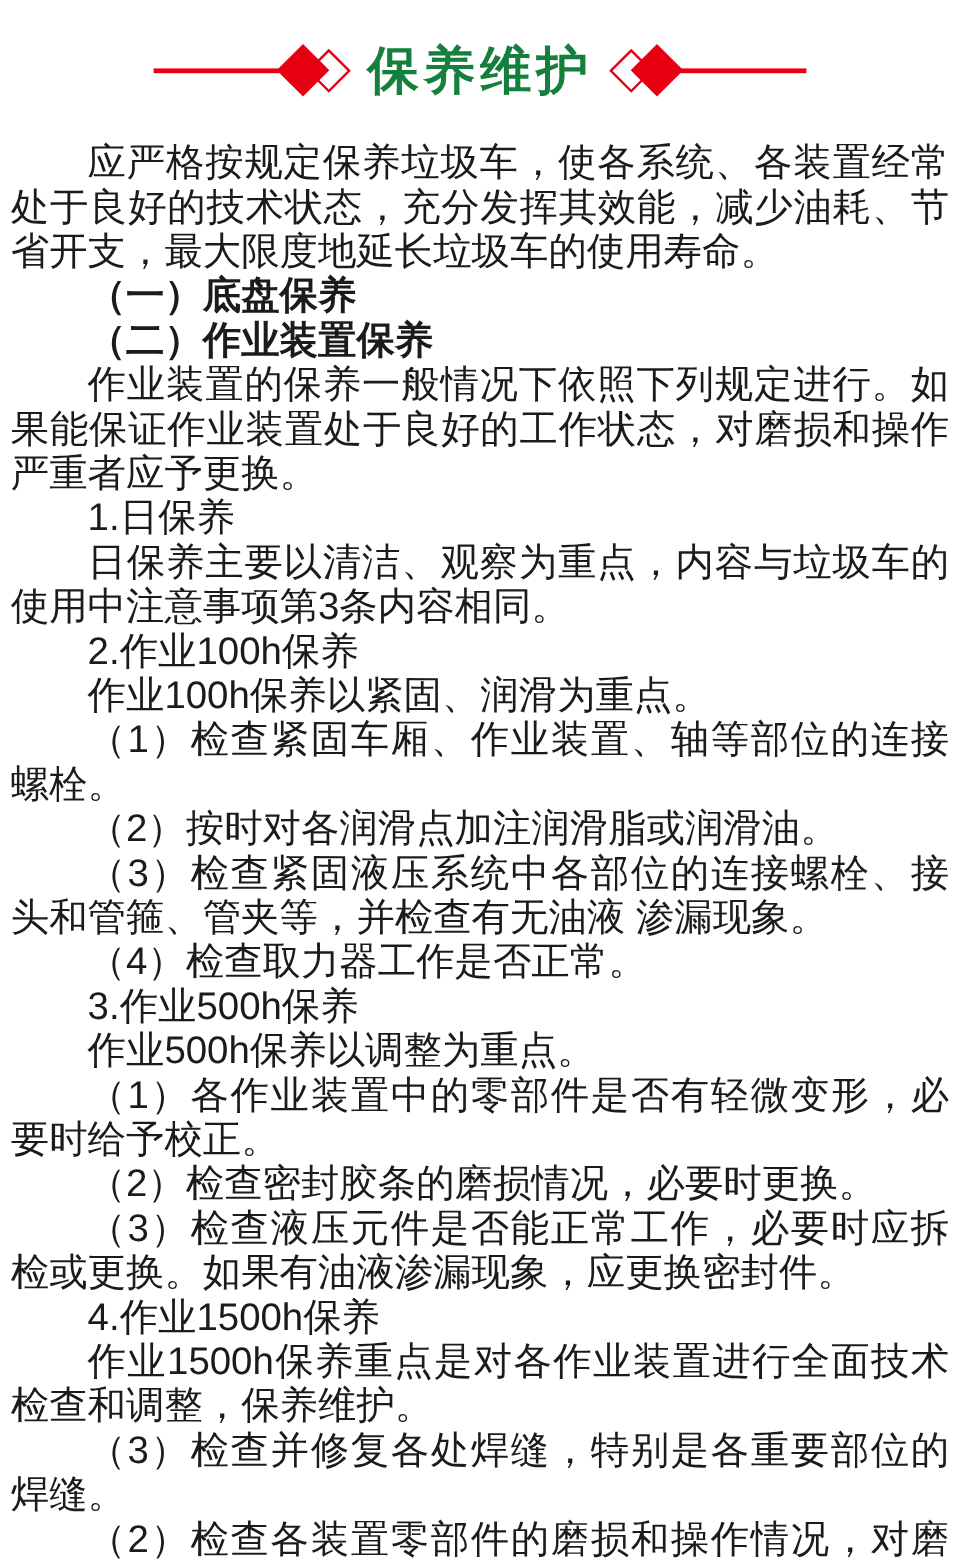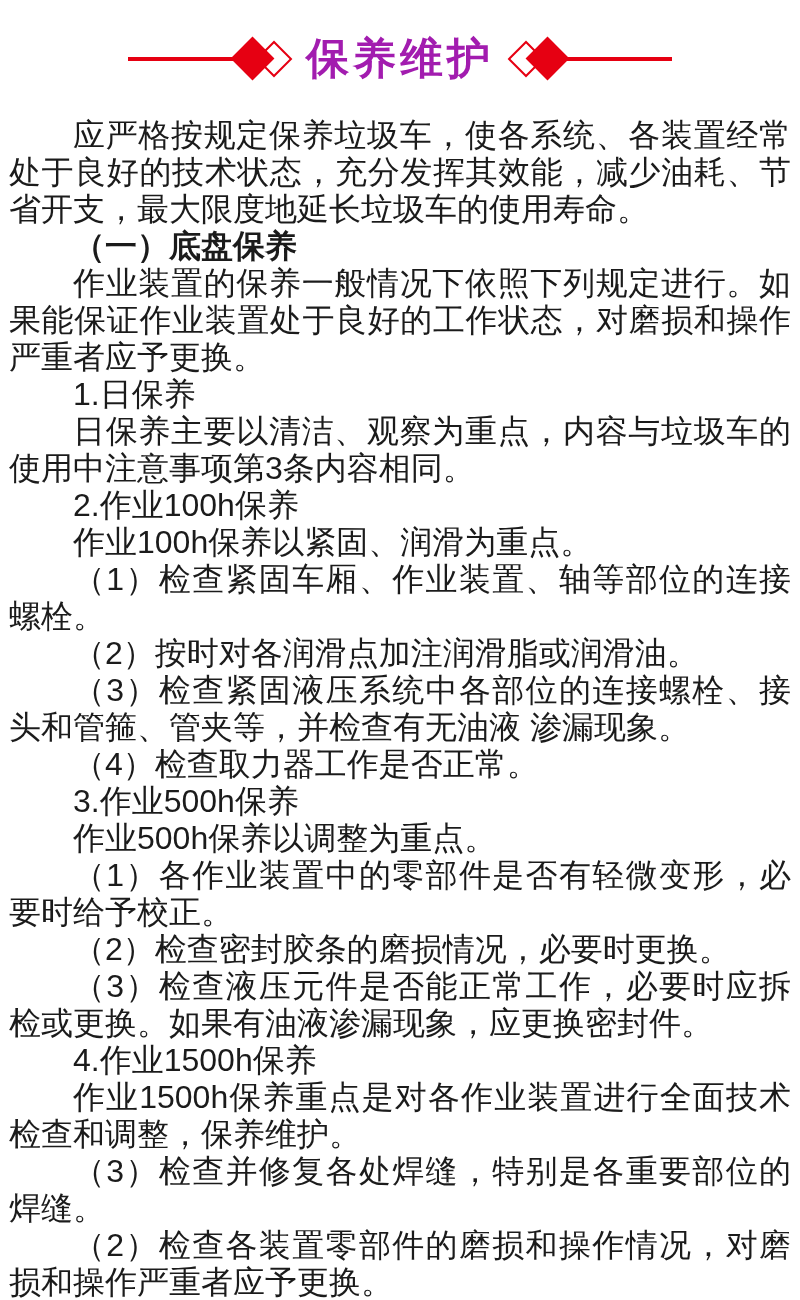--- a/index.html
+++ b/index.html
@@ -56,21 +56,21 @@
   }
   .diamond-group.left .solid  { left: 3px;  top: 14px; }
   .diamond-group.left .hollow { left: 27px; top: 17px; }
   .diamond-group.right .hollow { left: 7px;  top: 17px; }
   .diamond-group.right .solid  { left: 26px; top: 14px; }
   .page-title {
     margin: 0 12px;
     font-size: 43px;
     font-weight: bold;
     letter-spacing: 4px;
-    color: #a21caf;
+    color: #15803d;
     white-space: nowrap;
   }
   
   .content {
     margin-top: 25px;
     padding: 0 9px;
   }
   .content p {
     margin: 0;
     font-size: 32px;
@@ -98,20 +98,21 @@
     <span class="diamond-group right">
       <span class="diamond hollow"></span>
       <span class="diamond solid"></span>
     </span>
     <span class="rule"></span>
   </div>
 
   <div class="content">
     <p class="body">应严格按规定保养垃圾车，使各系统、各装置经常处于良好的技术状态，充分发挥其效能，减少油耗、节省开支，最大限度地延长垃圾车的使用寿命。</p>
     <p class="heading">（一）底盘保养</p>
+    <p class="heading">（二）作业装置保养</p>
     <p class="body">作业装置的保养一般情况下依照下列规定进行。如果能保证作业装置处于良好的工作状态，对磨损和操作严重者应予更换。</p>
     <p class="body">1.日保养</p>
     <p class="body">日保养主要以清洁、观察为重点，内容与垃圾车的使用中注意事项第3条内容相同。</p>
     <p class="body">2.作业100h保养</p>
     <p class="body">作业100h保养以紧固、润滑为重点。</p>
     <p class="body">（1）检查紧固车厢、作业装置、轴等部位的连接螺栓。</p>
     <p class="body">（2）按时对各润滑点加注润滑脂或润滑油。</p>
     <p class="body">（3）检查紧固液压系统中各部位的连接螺栓、接头和管箍、管夹等，并检查有无油液 渗漏现象。</p>
     <p class="body">（4）检查取力器工作是否正常。</p>
     <p class="body">3.作业500h保养</p>

